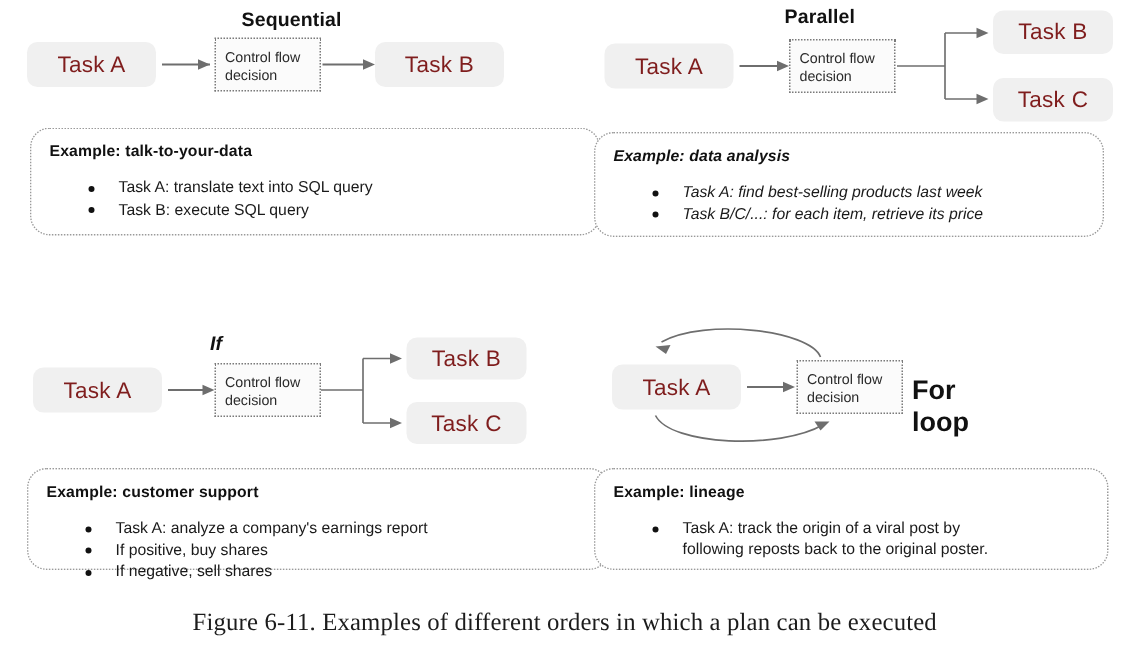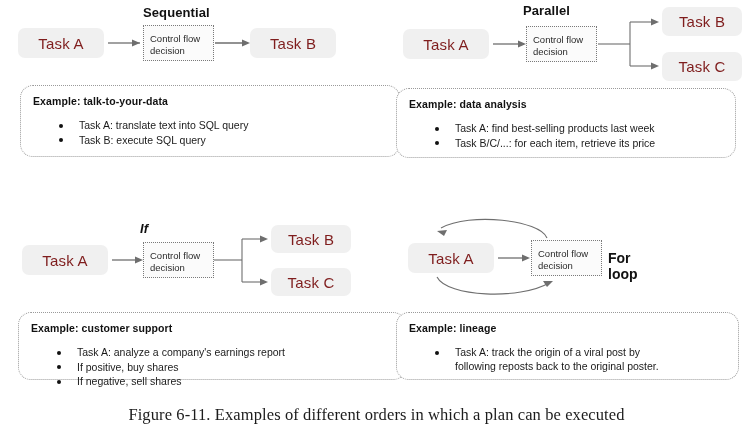--- a/index.html
+++ b/index.html
@@ -31,21 +31,21 @@
     box-sizing:border-box;
     font-size:9.5px;line-height:12px;color:#2a2a2a;
   }
   .title{
     position:absolute;
     font-size:13px;font-weight:bold;color:#111;
     letter-spacing:.1px;
   }
   .side-title{
     position:absolute;
-    font-size:14px;font-weight:bold;color:#111;
+    font-size:18px;font-weight:bold;color:#111;
   }
 
   
   .example-card{
     position:absolute;
     border:1.3px dotted #9a9a9a;
     border-radius:13px;
     background:#fff;
     box-sizing:border-box;
     padding:9px 12px 8px 12px;
@@ -82,21 +82,21 @@
     font-size:16.5px;
     color:#1c1c1c;
     letter-spacing:.1px;
   }
 </style>
 </head>
 <body>
 
 <div class="quad">
 
-  <div class="title" style="left:143px;top:5px;">Sequential</div>
+  <div class="title" style="left:161px;top:5px;">Sequential</div>
 
   <div class="task-box" style="left:18px;top:28px;width:86px;height:30px;">
     <span>Task A</span>
   </div>
 
   <svg style="left:0;top:0;width:380px;height:80px;">
     <line class="ln" x1="108" y1="43" x2="140" y2="43"></line>
     <polygon points="140,43 132,39.5 132,46.5" fill="#6e6e6e"></polygon>
     <line class="ln" x1="215" y1="43" x2="248" y2="43"></line>
     <polygon points="250,43 242,39.5 242,46.5" fill="#6e6e6e"></polygon>
@@ -145,21 +145,21 @@
   </div>
 
   <div class="task-box" style="left:662px;top:7px;width:80px;height:29px;">
     <span>Task B</span>
   </div>
 
   <div class="task-box" style="left:662px;top:52px;width:80px;height:29px;">
     <span>Task C</span>
   </div>
 
-  <div class="example-card" style="left:396px;top:88px;width:340px;height:70px;">
+  <div class="example-card" style="left:396px;top:88px;width:340px;height:70px;font-style:italic;">
     <div class="example-head">Example: data analysis</div>
     <ul class="example-list">
       <li><span class="bullet"></span><span>Task A:  find best-selling products last week</span></li>
       <li><span class="bullet"></span><span>Task B/C/...: for each item, retrieve its price</span></li>
     </ul>
   </div>
 </div>
 
 <div class="quad">
 

